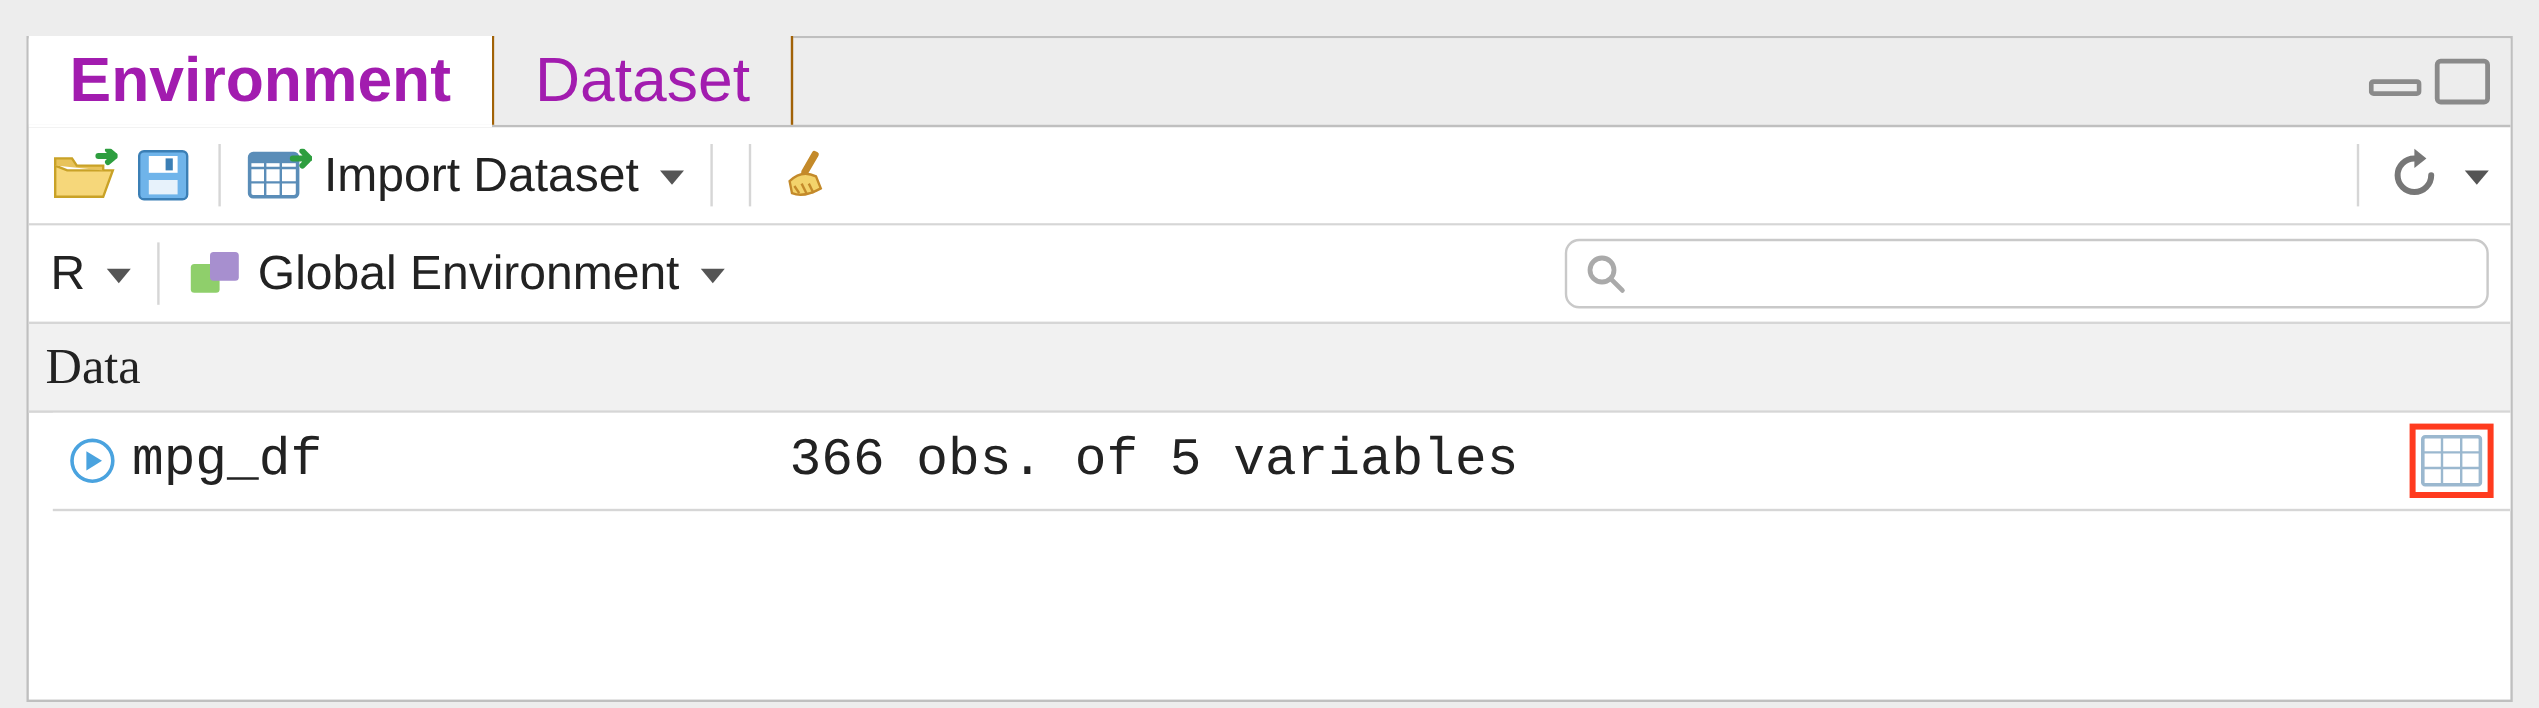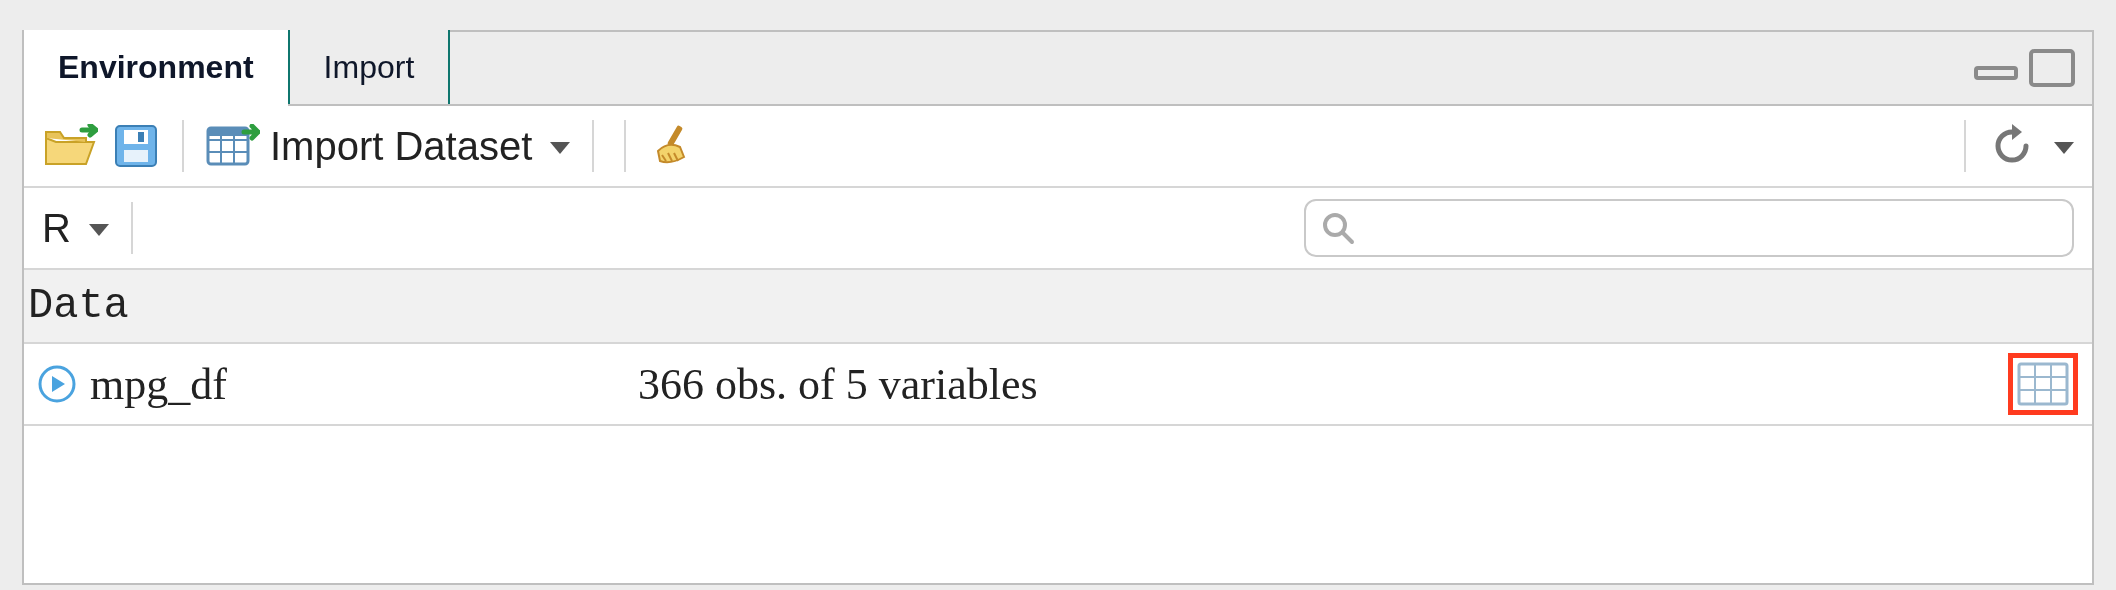--- a/index.html
+++ b/index.html
@@ -32,23 +32,23 @@
     height: 74px;
     background: #ededed;
     border-bottom: 2px solid #bfbfbf;
     position: relative;
   }
   .tab {
     height: 74px;
     padding: 0 34px;
     display: flex;
     align-items: center;
-    font-size: 32px;
-    color: #0f172a;
-    border-right: 2px solid #0f766e;
+    font-size: 52px;
+    color: #a21caf;
+    border-right: 2px solid #a16207;
     background: #ededed;
     cursor: pointer;
     position: relative;
   }
   .tab.active {
     background: #ffffff;
     font-weight: 700;
   }
   .tab.active::after {
     content: "";
@@ -135,38 +135,39 @@
     background: transparent;
   }
 
   
   .section-header {
     height: 74px;
     background: #f1f1f1;
     border-bottom: 2px solid #d6d6d6;
     display: flex;
     align-items: center;
-    padding: 0 4px;
+    padding: 0 14px;
     font-size: 42px;
-    font-family: Liberation Mono, monospace;
+    font-family: Liberation Serif, serif;
     color: #222;
   }
 
   
   .data-row {
     height: 82px;
     background: #ffffff;
     border-bottom: 2px solid #d6d6d6;
     display: flex;
     align-items: center;
     padding: 0 14px;
-    font-family: Liberation Serif, serif;
+    font-family: Liberation Mono, monospace;
     font-size: 44px;
     color: #222;
     cursor: pointer;
+    margin-left: 20px;
   }
   .data-name-col {
     width: 600px;
     display: flex;
     align-items: center;
     gap: 14px;
   }
   .data-desc-col {
     flex: 1;
   }
@@ -188,21 +189,21 @@
 </head>
 <body>
 
 <div class="pane" data-name="environment-pane">
 
   <div class="tabs-row" data-name="tabs-row">
     <div class="tab active" data-name="tab-environment">
       <span data-name="tab-label">Environment</span>
     </div>
     <div class="tab" data-name="tab-history">
-      <span data-name="tab-label">Import</span>
+      <span data-name="tab-label">Dataset</span>
     </div>
     <div class="tabs-right" data-name="tabs-window-controls">
       <span class="icon-slot" data-name="minimize-pane-icon">
         <svg width="44" height="28" viewBox="0 0 44 28">
           <rect x="2" y="14" width="40" height="10" rx="2" fill="none" stroke="#8a8a8a" stroke-width="4"></rect>
         </svg>
       </span>
       <span class="icon-slot" data-name="maximize-pane-icon">
         <svg width="48" height="40" viewBox="0 0 48 40">
           <rect x="3" y="3" width="42" height="34" rx="3" fill="none" stroke="#8a8a8a" stroke-width="4"></rect>
@@ -280,20 +281,30 @@
   </div>
 
   <div class="toolbar2" data-name="toolbar-secondary">
     <div class="toolbar-group" data-name="language-selector">
       <span class="tool-text" data-name="language-label">R</span>
       <span class="dropdown-arrow" data-name="chevron-down-icon"></span>
     </div>
 
     <div class="vsep" data-name="separator"></div>
 
+    <div class="toolbar-group" data-name="environment-scope-selector">
+      <span class="icon-slot" data-name="environment-scope-icon">
+        <svg width="50" height="44" viewBox="0 0 50 44">
+          <rect x="4" y="14" width="24" height="24" rx="3" fill="#8fcf6b"></rect>
+          <rect x="20" y="4" width="24" height="24" rx="3" fill="#a78fcf"></rect>
+        </svg>
+      </span>
+      <span class="tool-text" data-name="environment-scope-label">Global Environment</span>
+      <span class="dropdown-arrow" data-name="chevron-down-icon"></span>
+    </div>
 
     <div class="toolbar-spacer"></div>
 
     <div class="search-box" data-name="search-box">
       <span class="icon-slot" data-name="search-icon">
         <svg width="36" height="36" viewBox="0 0 36 36">
           <circle cx="15" cy="15" r="10" fill="none" stroke="#aaa" stroke-width="4"></circle>
           <line x1="23" y1="23" x2="32" y2="32" stroke="#aaa" stroke-width="4" stroke-linecap="round"></line>
         </svg>
       </span>

